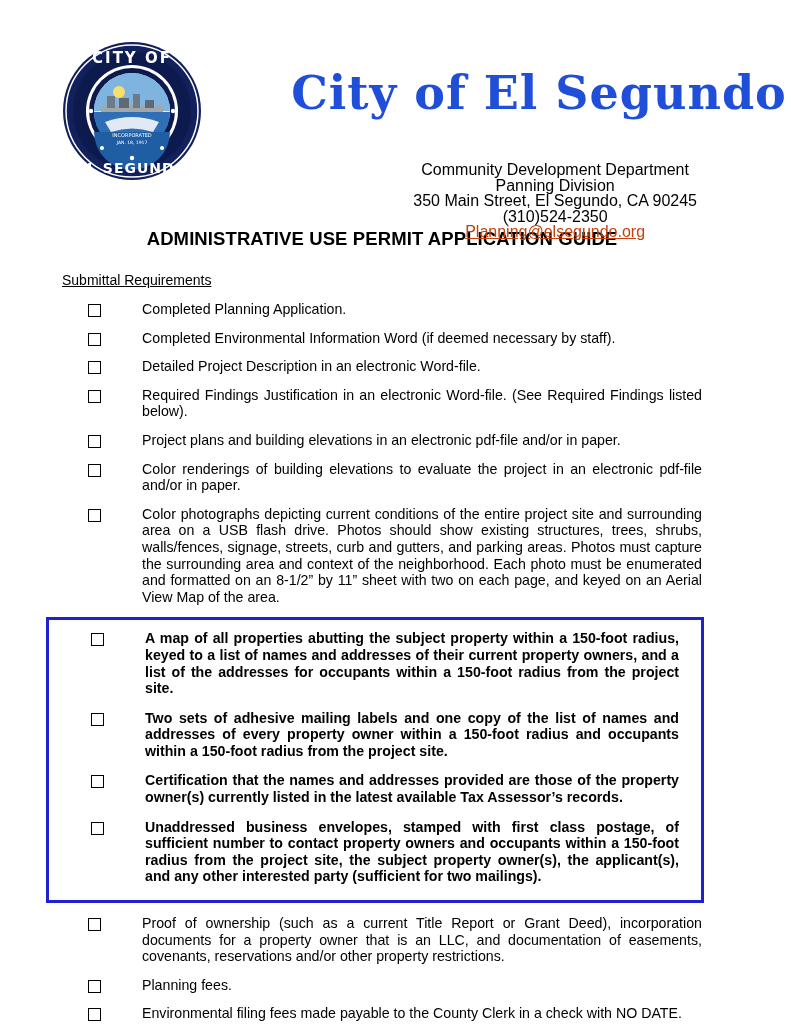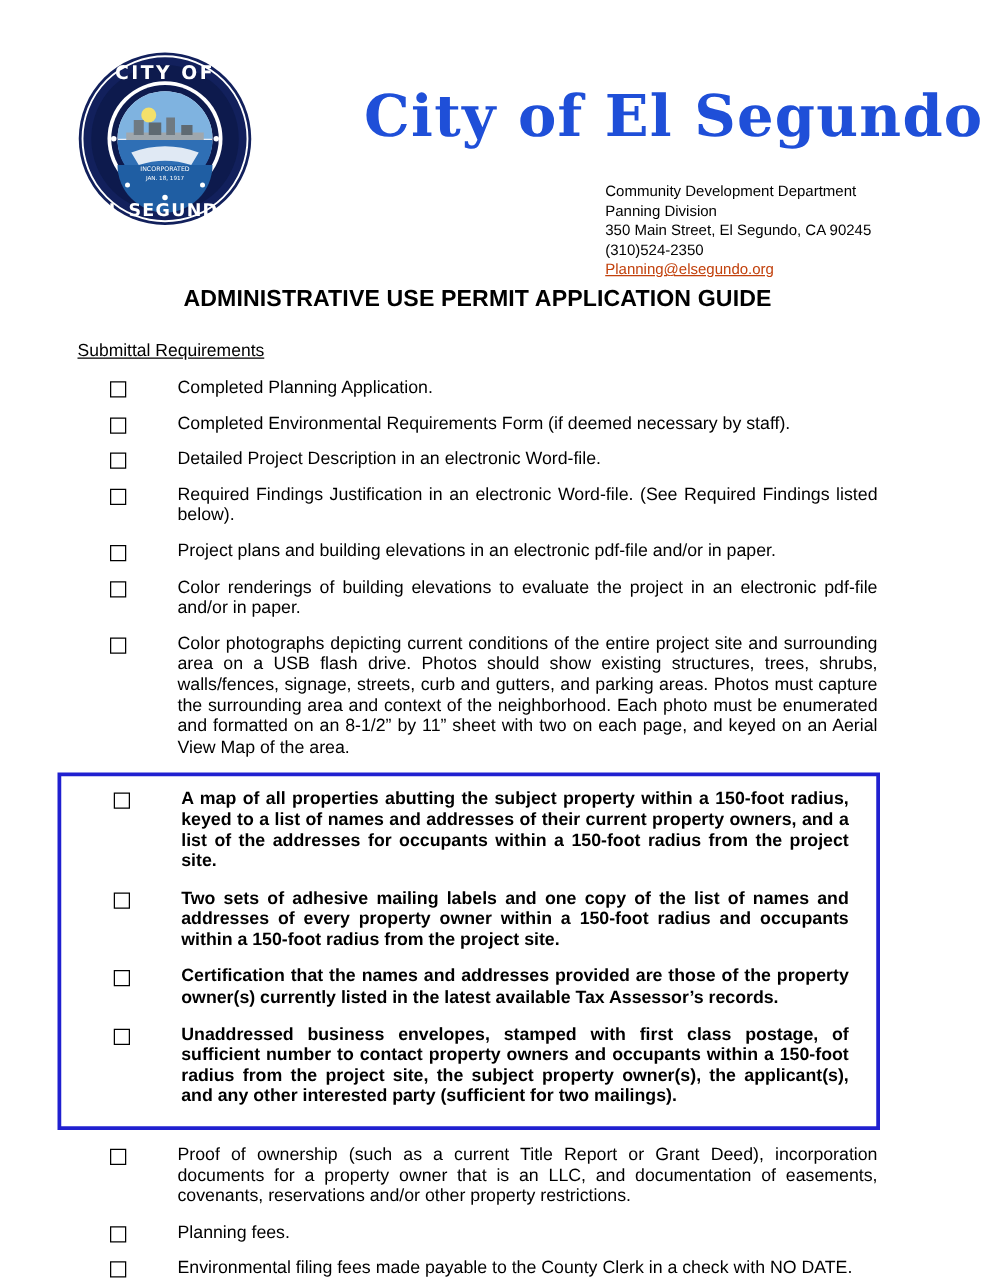--- a/index.html
+++ b/index.html
@@ -47,23 +47,23 @@
     font-weight: bold;
     font-size: 46px;
     letter-spacing: 1px;
     color: #1f4fd8;
     white-space: nowrap;
   }
 
   .dept-block {
     position: absolute;
     right: 23px;
-    top: 112px;
-    text-align: left;
-    font-size: 12px;
+    top: 128px;
+    text-align: center;
+    font-size: 16px;
     line-height: 15.5px;
   }
   .dept-block div { white-space: nowrap; }
   .dept-email {
     color: #c2410c;
     text-decoration: underline;
   }
 
   
   .doc-title {
@@ -183,21 +183,21 @@
   
   <div class="list">
 
     <div class="item">
       <span class="box"></span>
       <span class="text">Completed Planning Application.</span>
     </div>
 
     <div class="item">
       <span class="box"></span>
-      <span class="text">Completed Environmental Requirements Form (if deemed necessary by staff).</span>
+      <span class="text">Completed Environmental Information Word (if deemed necessary by staff).</span>
     </div>
 
     <div class="item">
       <span class="box"></span>
       <span class="text">Detailed Project Description in an electronic Word-file.</span>
     </div>
 
     <div class="item">
       <span class="box"></span>
       <span class="text">Required Findings Justification in an electronic Word-file. (See Required Findings listed below).</span>

